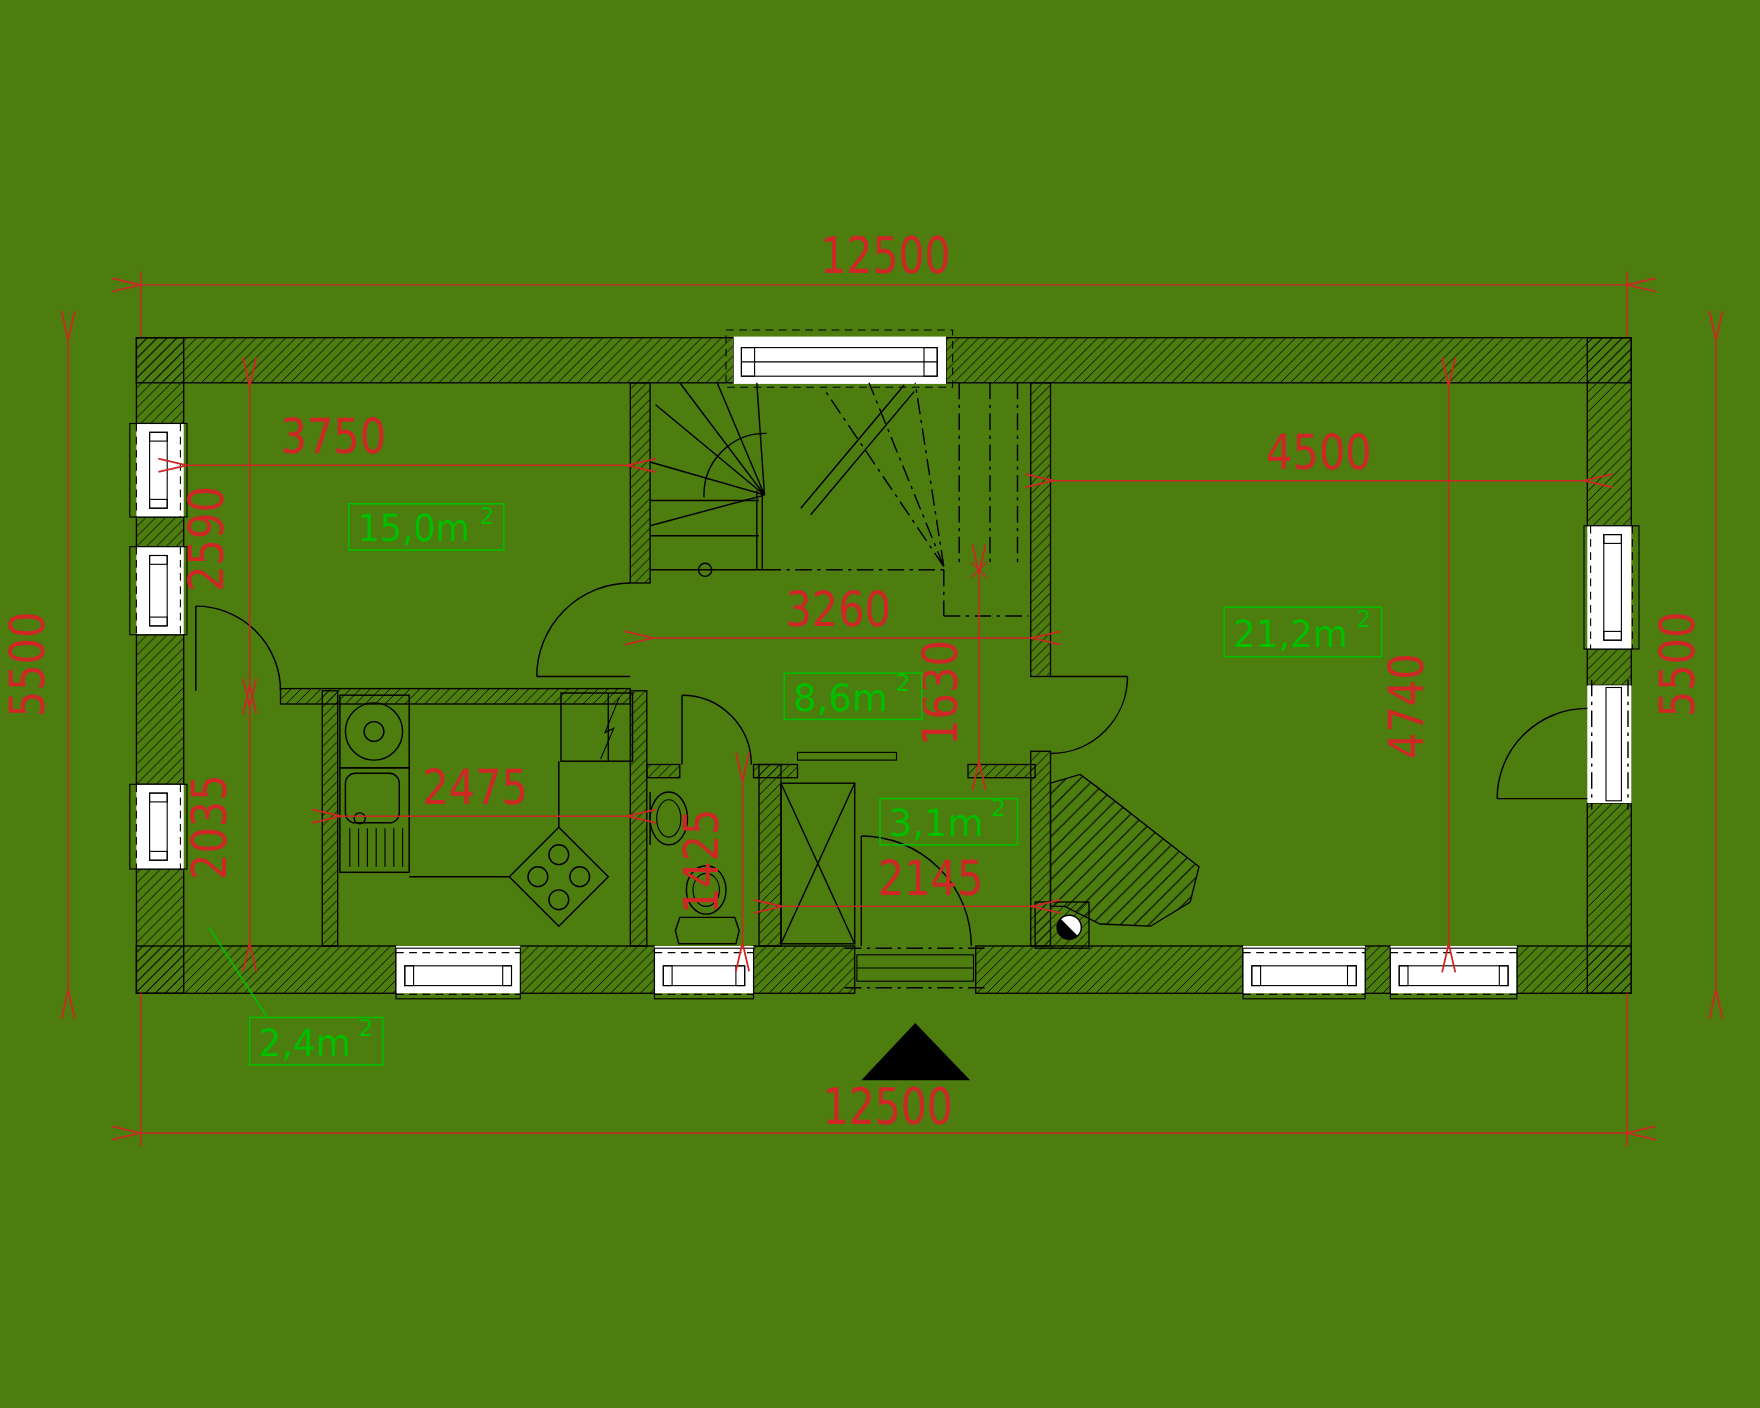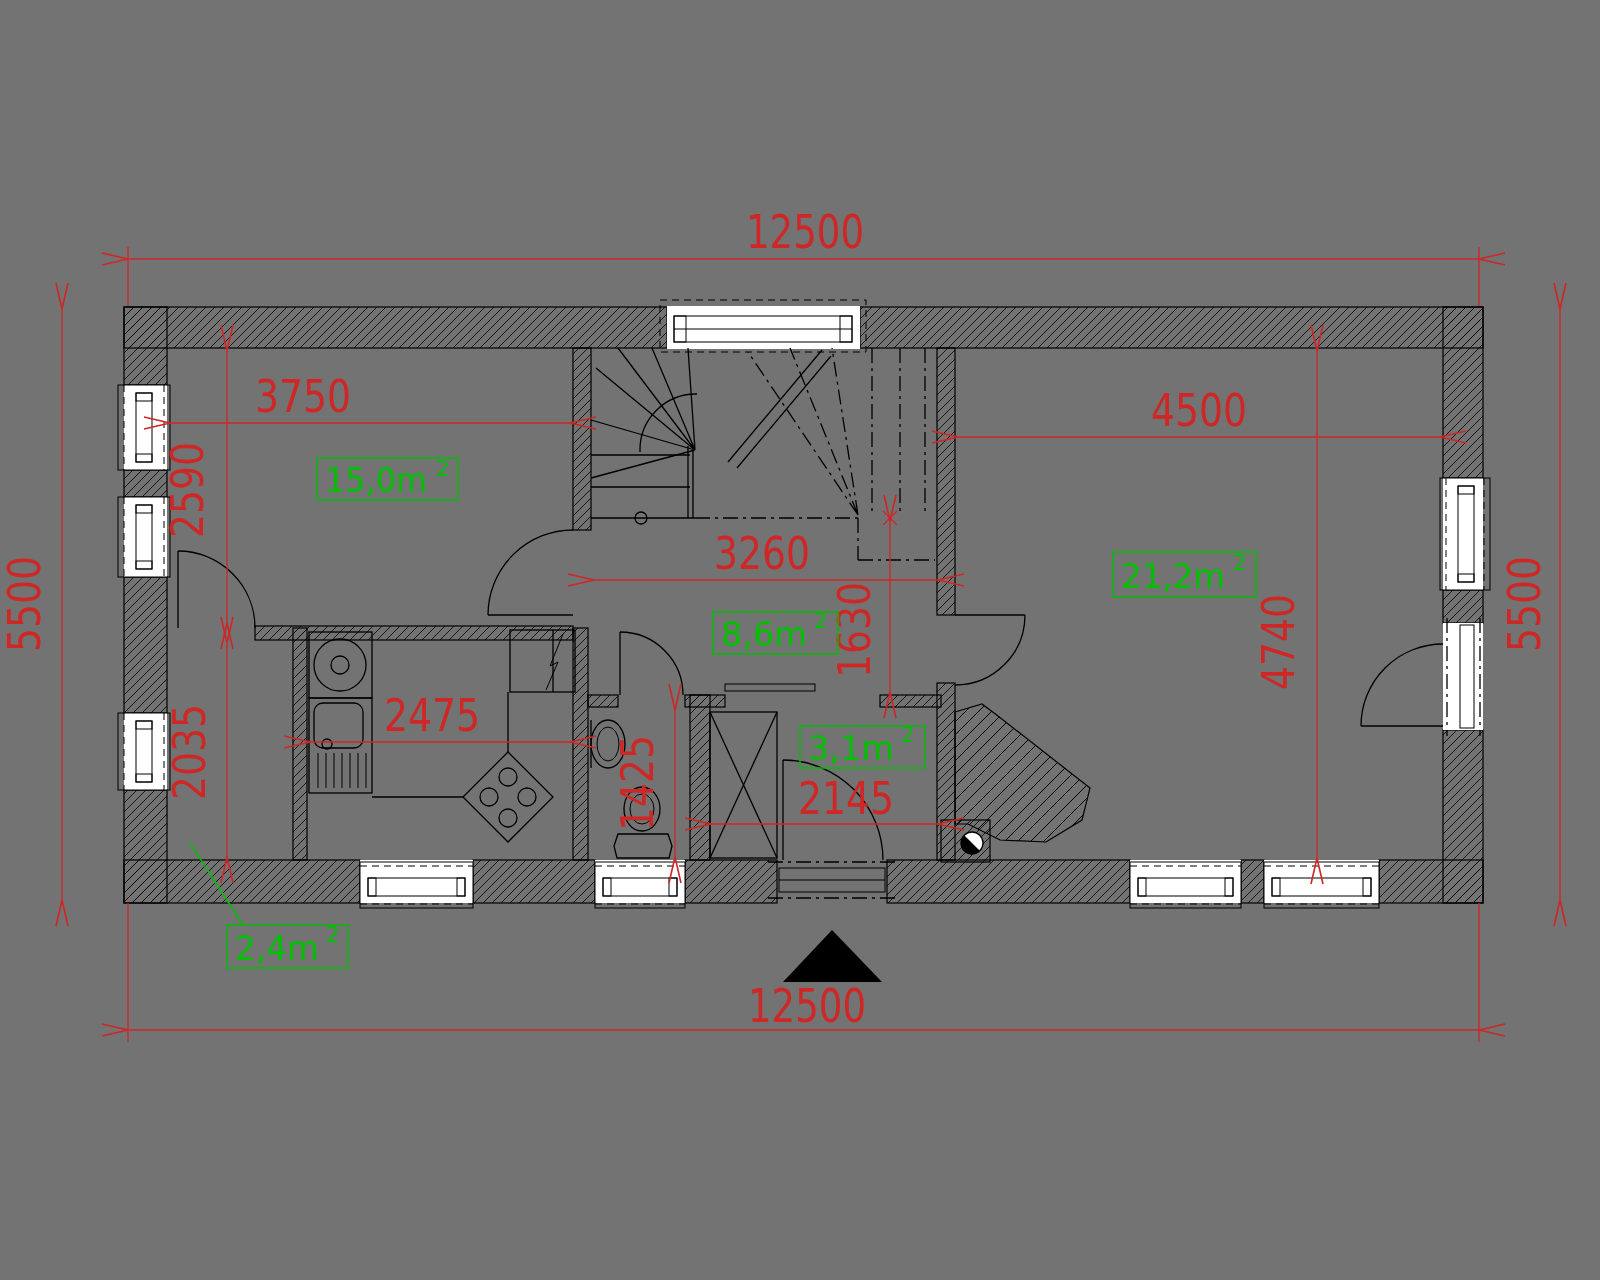--- a/index.html
+++ b/index.html
@@ -1,16 +1,16 @@
 <!DOCTYPE html>
 <html><head>
 <meta charset="utf-8">
 <style>
   html,body{margin:0;padding:0;background:#ffffff;}
-  .page{width:1600px;height:1280px;background:#737373;position:relative;font-family:"DejaVu Sans",sans-serif;}
+  .page{width:1600px;height:1280px;background:#4d7c0f;position:relative;font-family:"DejaVu Sans",sans-serif;}
   svg{display:block;}
   .blk{stroke:#000;fill:none;stroke-width:1.3;}
   .thin{stroke:#000;fill:none;stroke-width:1;}
   .wall{fill:url(#hatch);stroke:#000;stroke-width:1.2;}
   .wall2{fill:url(#hatch2);stroke:#000;stroke-width:1.2;}
   .white{fill:#fff;stroke:none;}
   .red{stroke:#cf2626;fill:none;stroke-width:1.3;}
   .grn{stroke:#00c000;fill:none;stroke-width:1.4;}
   .dash{stroke-dasharray:7 5;}
   .ddot{stroke-dasharray:15 5 3 5;}

